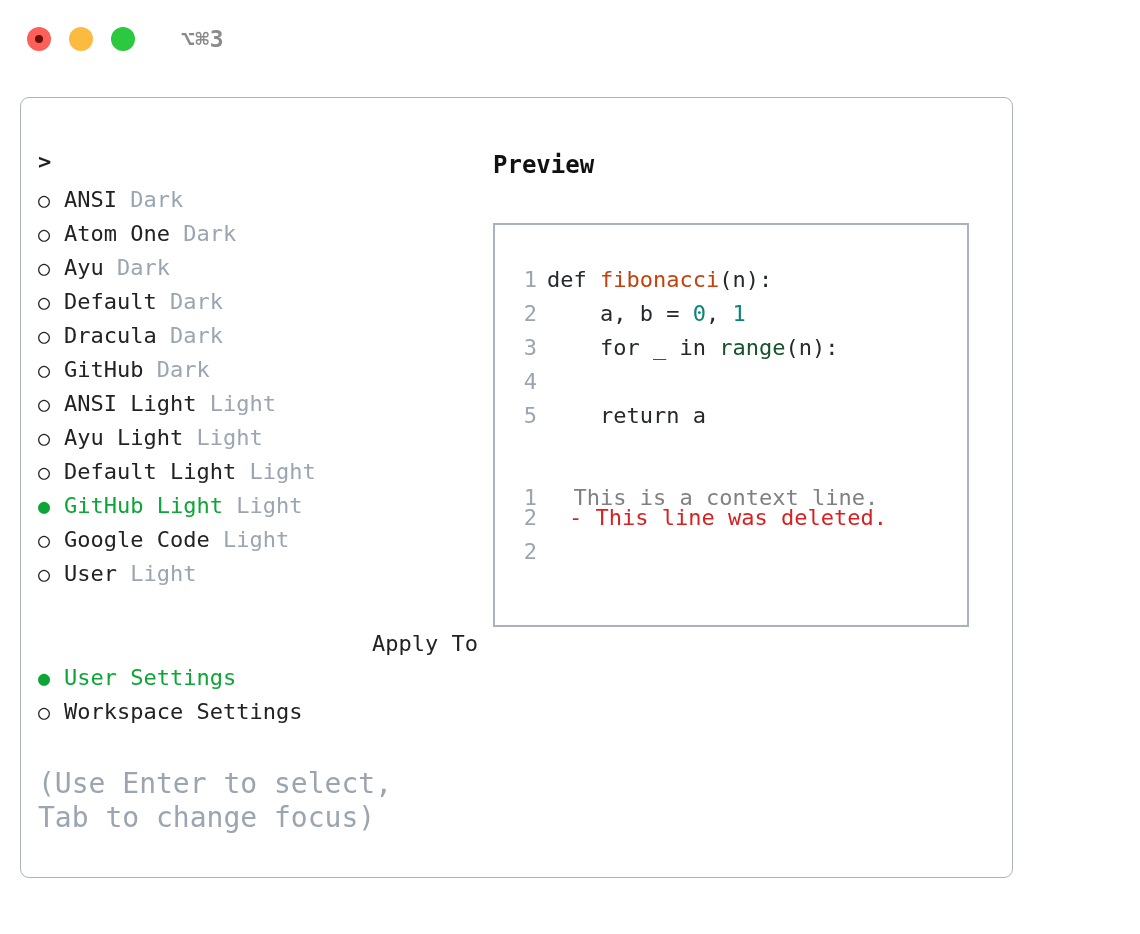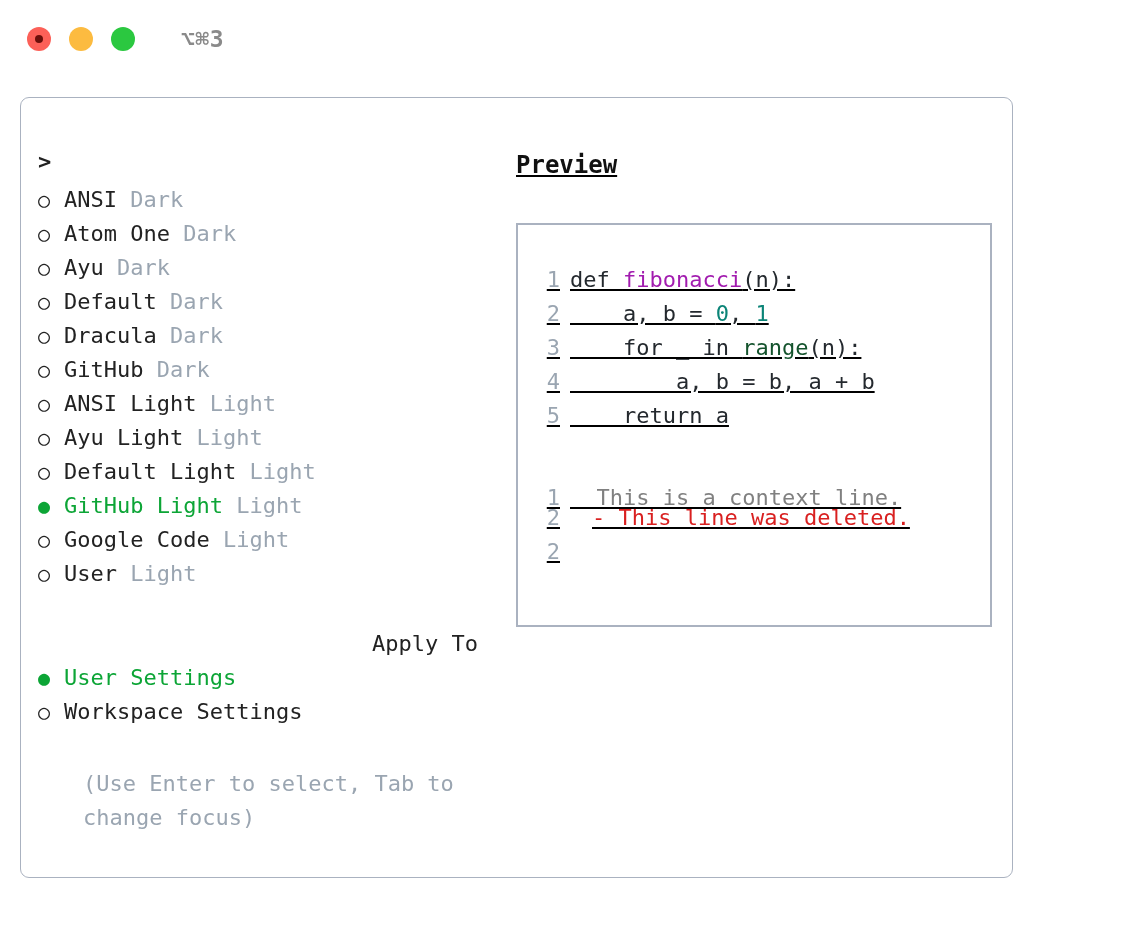--- a/index.html
+++ b/index.html
@@ -112,33 +112,31 @@
     font-size: 22px;
     color: #222222;
     white-space: pre;
     margin-top: 36px;
     justify-content: space-between;
   }
 
   #hint {
     margin-top: 34px;
     width: 412px;
-    font-size: 22px;
+    font-size: 28px;
     line-height: 34px;
     color: #9aa5b1;
-    margin-left: 45px;
   }
 
   
   #preview-col {
     position: absolute;
-    left: 495px;
+    left: 472px;
     top: 53px;
     width: 500px;
-    text-decoration: underline;
   }
   #preview-title {
     font-size: 24px;
     font-weight: bold;
     color: #111111;
     height: 36px;
   }
   #preview-panel {
     margin-top: 36px;
     width: 476px;
@@ -157,21 +155,21 @@
   }
   .lineno {
     flex: 0 0 30px;
     width: 30px;
     text-align: right;
     color: #9aa5b1;
     margin-right: 10px;
   }
   .gap { height: 34px; }
   .tok-plain   { color: #24292e; }
-  .tok-func    { color: #a21caf; text-align: center; }
+  .tok-func    { color: #c2410c; text-align: center; }
   .tok-num     { color: #0b8477; }
   .tok-builtin { color: #14532d; }
   .diff-context { color: #808080; margin-top: 14px; }
   .diff-del     { color: #d92020; margin-left: 22px; }
   .diff-add     { color: #12c02b; }
 </style>
 </head>
 <body>
 
 <div id="screen">
@@ -221,21 +219,21 @@
       <div id="hint">(Use Enter to select, Tab to change focus)</div>
     </div>
 
     <div id="preview-col">
       <div id="preview-title">Preview</div>
       <div id="preview-panel">
         <div id="code-block">
             <div class="code-line"><span class="lineno">1</span><span><span class="tok-plain">def </span><span class="tok-func">fibonacci</span><span class="tok-plain">(n):</span></span></div>
             <div class="code-line"><span class="lineno">2</span><span><span class="tok-plain">    a, b = </span><span class="tok-num">0</span><span class="tok-plain">, </span><span class="tok-num">1</span></span></div>
             <div class="code-line"><span class="lineno">3</span><span><span class="tok-plain">    for _ in </span><span class="tok-builtin">range</span><span class="tok-plain">(n):</span></span></div>
-            <div class="code-line"><span class="lineno">4</span><span><span class="tok-plain">        a, b = b, a + b</span></span></div>
+            <div class="code-line"><span class="lineno">4</span></div>
             <div class="code-line"><span class="lineno">5</span><span><span class="tok-plain">    return a</span></span></div>
           </div>
         <div class="gap"></div>
         <div id="diff-block">
             <div class="code-line"><span class="lineno">1</span><span class="diff-context">  This is a context line.</span></div>
             <div class="code-line"><span class="lineno">2</span><span class="diff-del">- This line was deleted.</span></div>
             <div class="code-line"><span class="lineno">2</span></div>
           </div>
       </div>
     </div>

